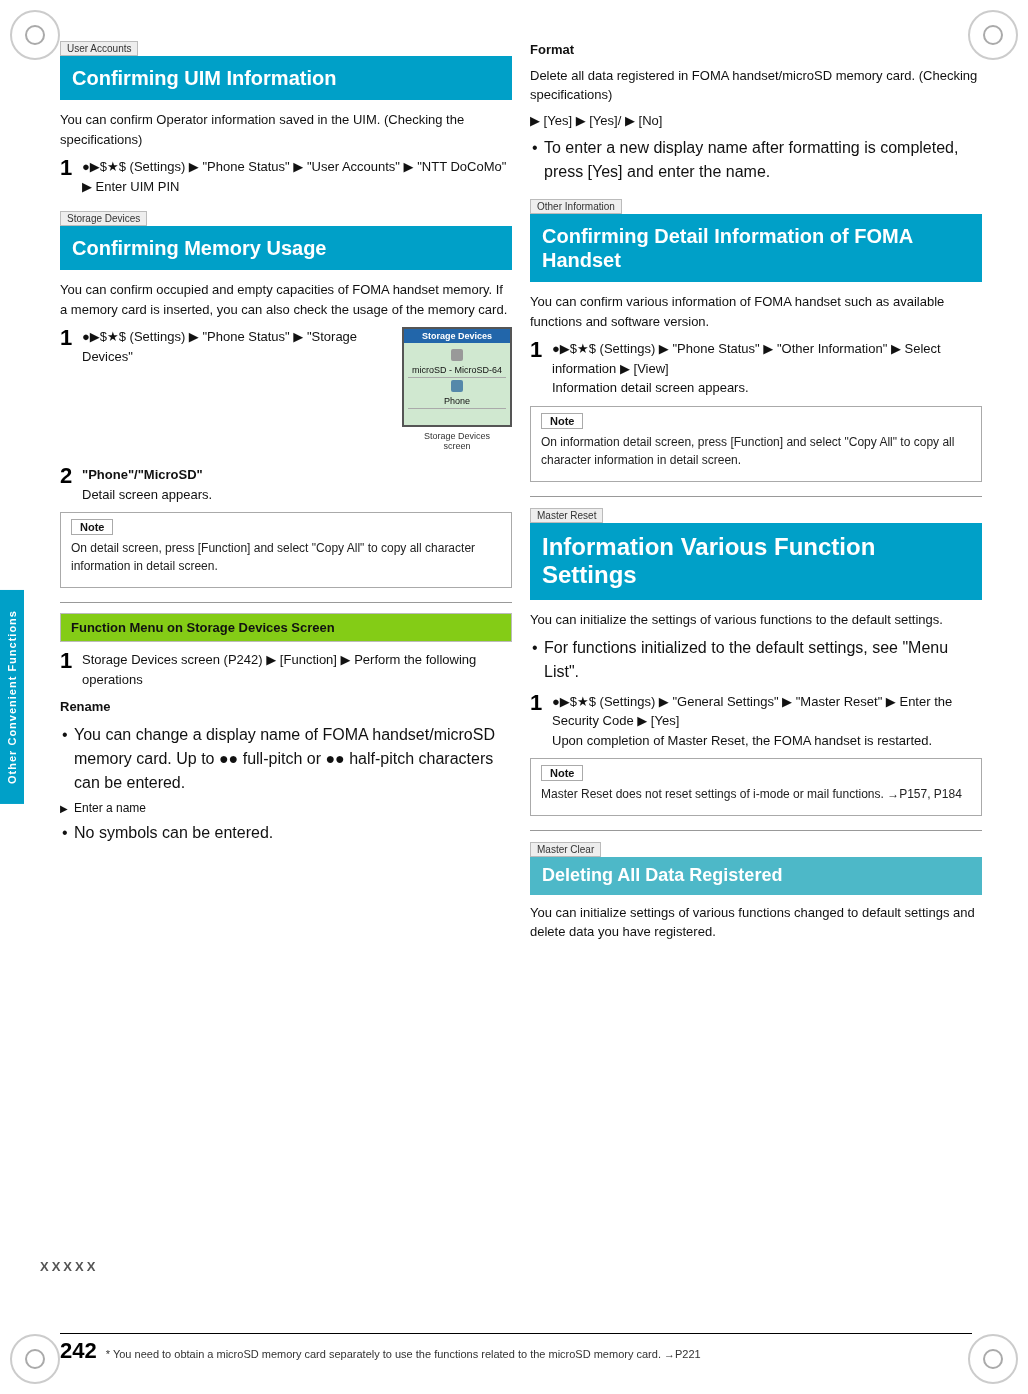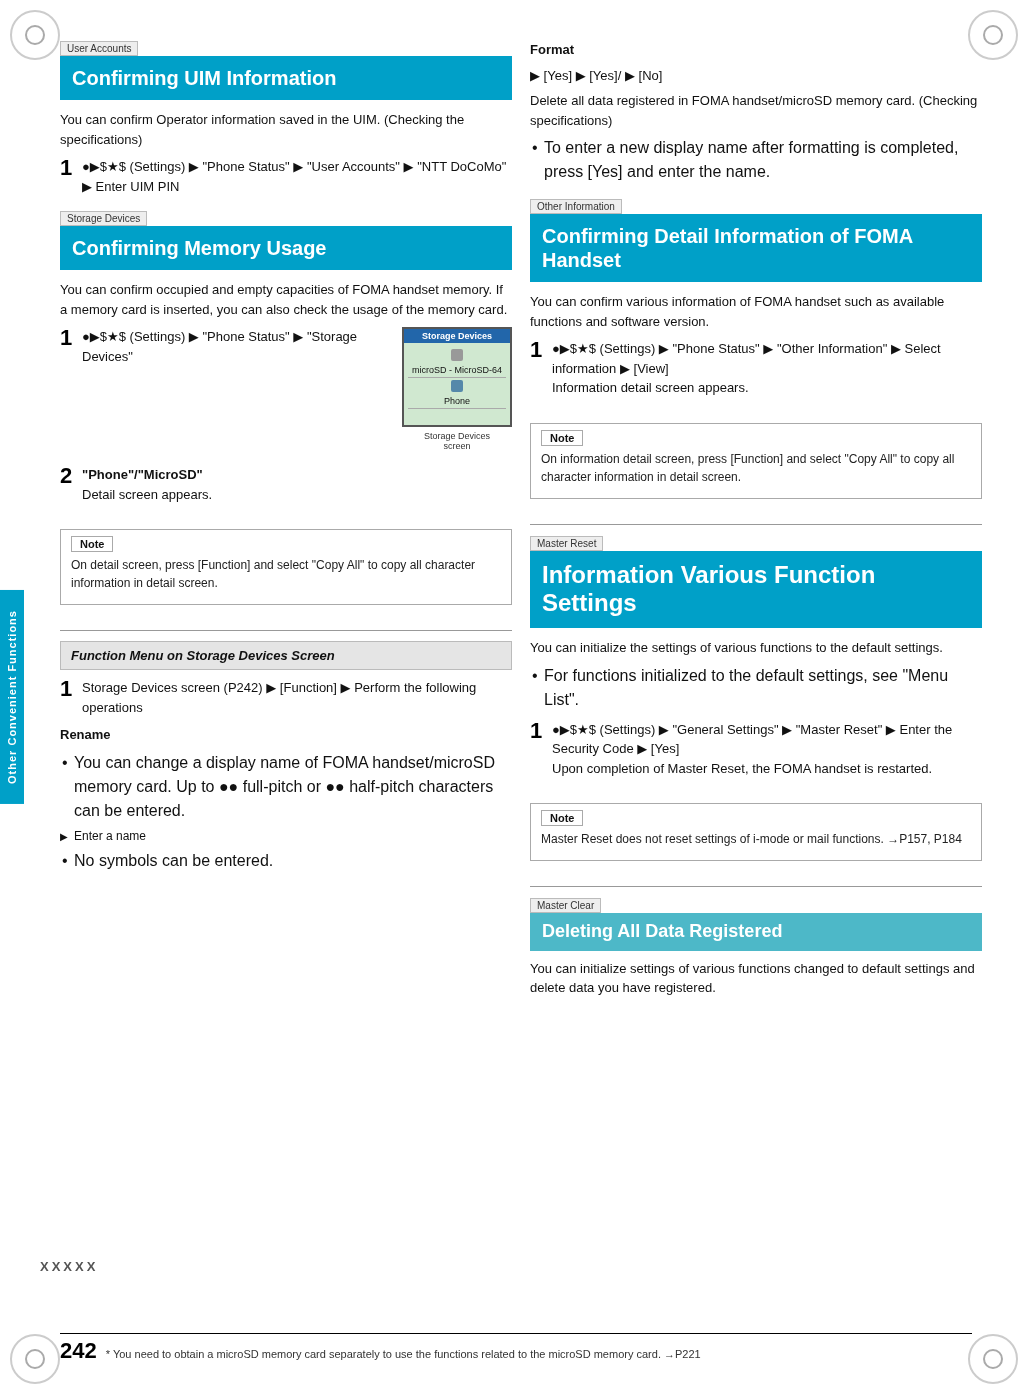--- a/index.html
+++ b/index.html
@@ -113,44 +113,43 @@
       margin-bottom: 10px;
       line-height: 1.2;
     }
 
     .blue-header-box.large {
       font-size: 24px;
     }
 
     
     .gray-header-box {
-      background: #e5e5e5;
+      background: #84cc16;
       border: 1px solid #bbb;
       font-size: 13px;
       font-weight: bold;
       padding: 6px 10px;
       margin-bottom: 8px;
-      font-style: italic;
     }
 
     
     .teal-header-box {
       background: #4db8c8;
       color: #fff;
       font-size: 18px;
       font-weight: bold;
       padding: 8px 12px;
       margin-bottom: 8px;
       line-height: 1.2;
     }
 
     
     .note-box {
       border: 1px solid #aaa;
-      margin: 25px 0;
+      margin: 8px 0;
       padding: 6px 10px;
     }
 
     .note-label {
       display: inline-block;
       background: #fff;
       border: 1px solid #aaa;
       font-size: 11px;
       font-weight: bold;
       padding: 1px 8px;
@@ -400,22 +399,22 @@
           <div class="bullet-item">No symbols can be entered.</div>
         </div>
       </div>
 
     </div>
 
     <div class="right-col">
 
       <div class="section-block">
         <p><b>Format</b></p>
+        <p>Delete all data registered in FOMA handset/microSD memory card. (Checking specifications)</p>
         <p>▶ [Yes] ▶ [Yes]/ ▶ [No]</p>
-        <p>Delete all data registered in FOMA handset/microSD memory card. (Checking specifications)</p>
         <div class="bullet-item">To enter a new display name after formatting is completed, press [Yes] and enter the name.</div>
       </div>
 
       <div class="section-block">
         <div class="section-tag">Other Information</div>
         <div class="blue-header-box">
           <span>Confirming Detail Information of FOMA Handset</span>
         </div>
         <p>You can confirm various information of FOMA handset such as available functions and software version.</p>
         <div class="step">

